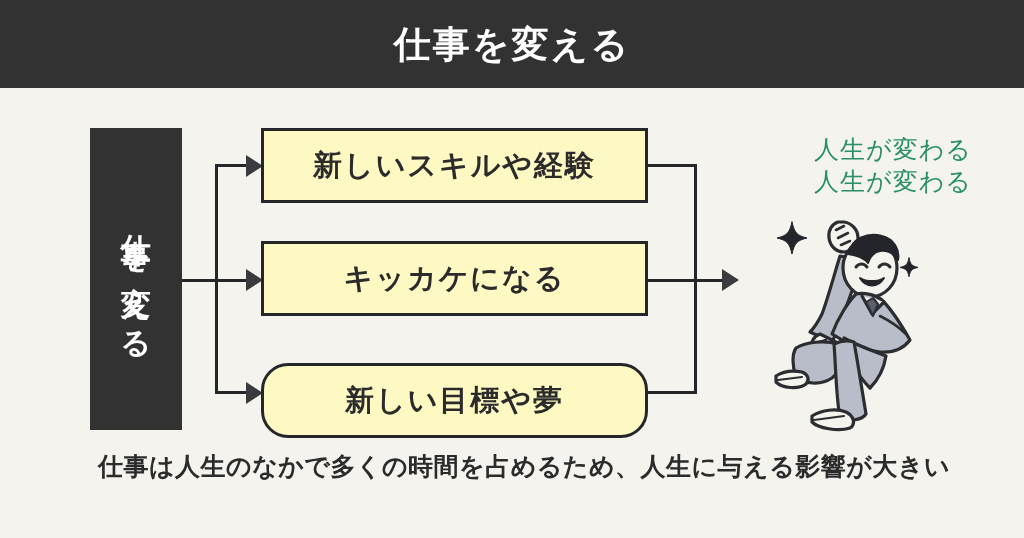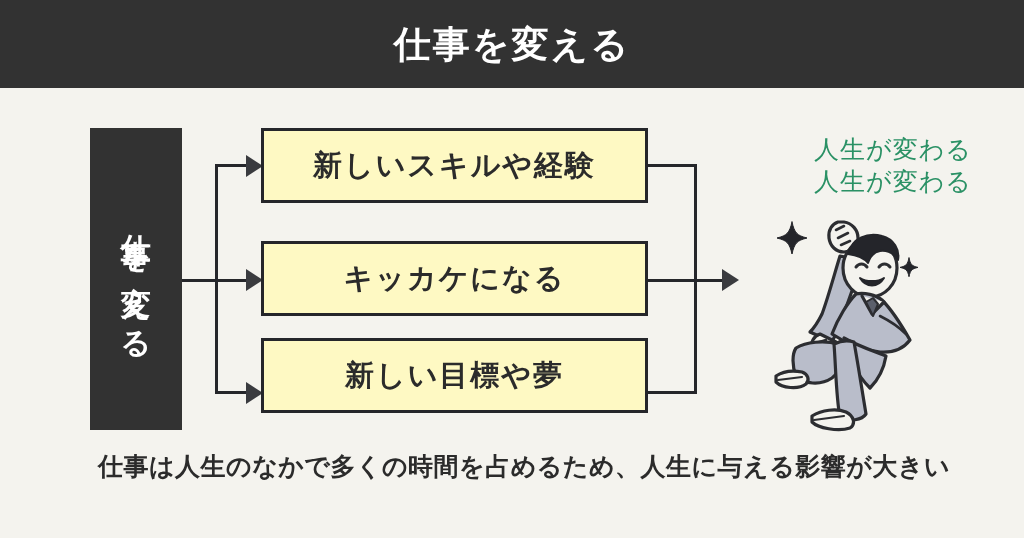--- a/index.html
+++ b/index.html
@@ -73,21 +73,21 @@
     height: 75px;
     background: #fef9c3;
     border: 3px solid #25262a;
     box-sizing: border-box;
     display: flex;
     align-items: center;
     justify-content: center;
   }
   #outcome-box-0 { top: 128px; }
   #outcome-box-1 { top: 241px; }
-  #outcome-box-2 { top: 338px; }
+  #outcome-box-2 { top: 363px; border-radius: 27px; }
   .outcome-label {
     color: #2b2b2b;
     font-size: 29px;
     font-weight: bold;
     letter-spacing: 2px;
     line-height: 1;
     white-space: nowrap;
   }
 
   

